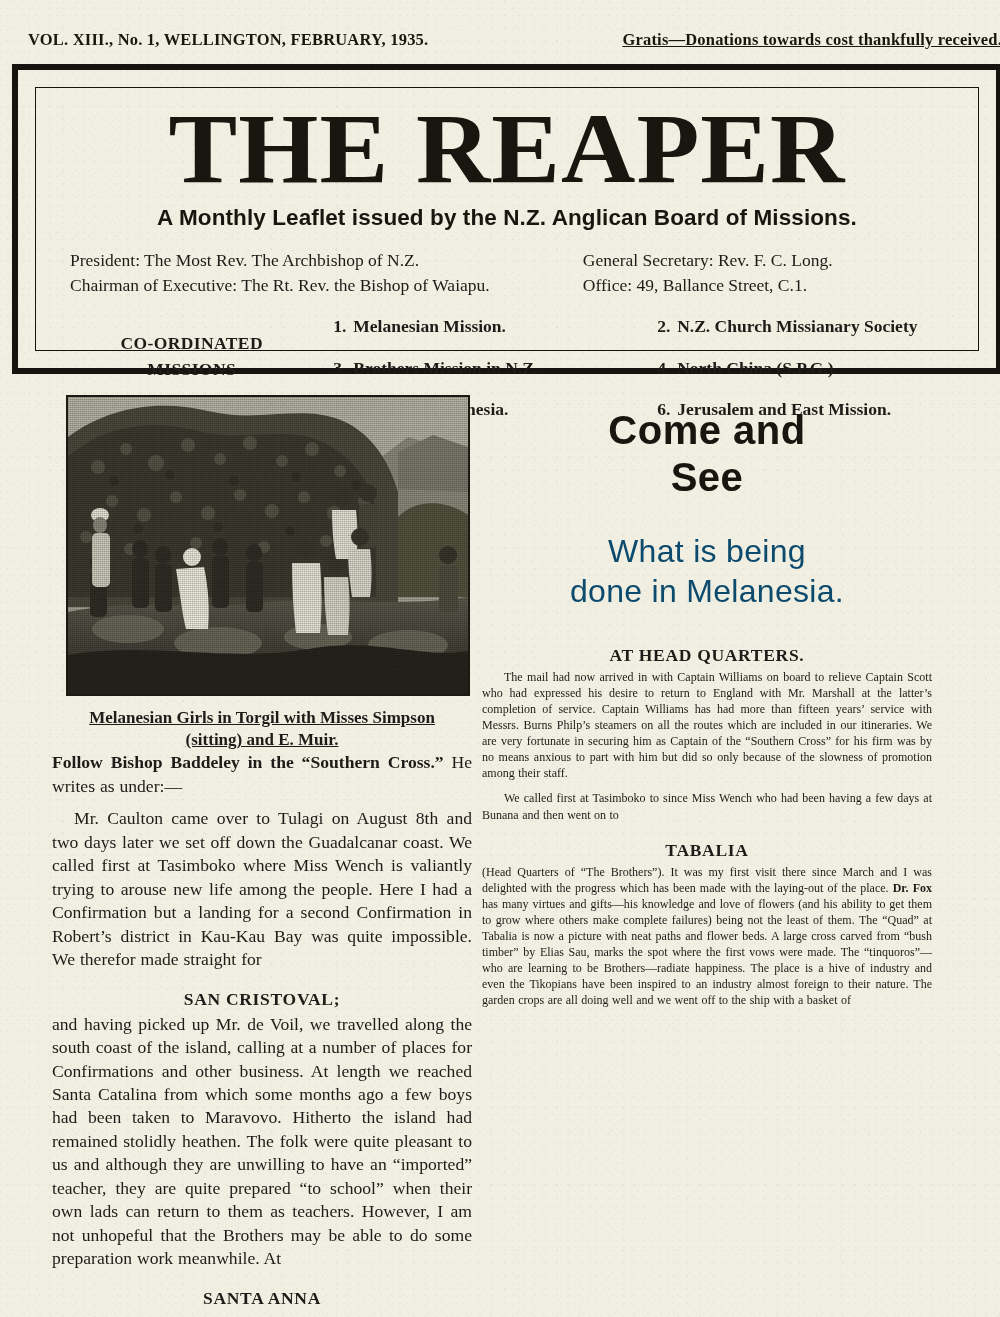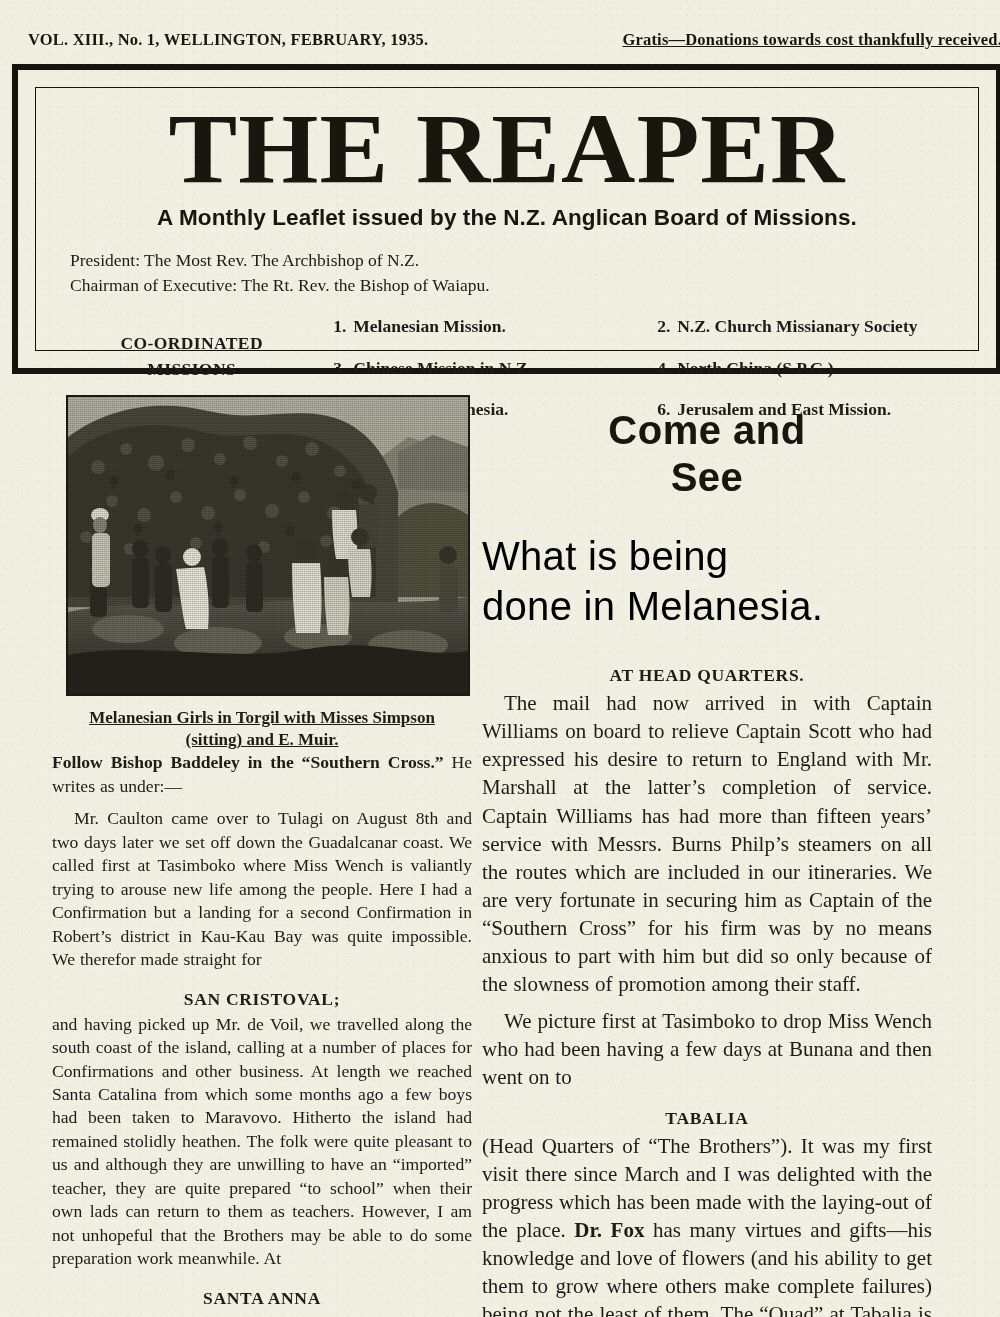--- a/index.html
+++ b/index.html
@@ -189,23 +189,24 @@
     font-size: 40px;
     line-height: 1.18;
     text-align: center;
     color: #17160f;
     margin: 12px 0 0;
     letter-spacing: .5px;
   }
   .headline-sub {
     font-family: "Liberation Sans", "DejaVu Sans", sans-serif;
     font-weight: normal;
-    font-size: 40px;
+    font-size: 32px;
     line-height: 1.25;
-    color: #000000;
+    text-align: center;
+    color: #0c4a6e;
     margin: 30px 0 0;
     letter-spacing: .3px;
   }
 
   .sechead {
     text-align: center;
     font-family: "Liberation Serif", "DejaVu Serif", serif;
     font-weight: bold;
     font-size: 17.5px;
     letter-spacing: .7px;
@@ -218,21 +219,21 @@
     text-align: justify;
     margin: 0 0 9px;
     -webkit-hyphens: none;
     hyphens: none;
     word-spacing: .5px;
   }
   .para.indent { text-indent: 22px; }
   .para.lead { text-indent: 0; }
   .para b { font-weight: bold; }
 
-  .col-right .para { font-size: 21px; }
+  .col-right .para { font-size: 12px; }
 </style>
 </head>
 <body>
 
 <div class="page">
 
   <div class="slugline">
     <div class="slug-left">VOL. XIII., No. 1, WELLINGTON, FEBRUARY, 1935.</div>
     <div class="slug-right">Gratis—Donations towards cost thankfully received.</div>
   </div>
@@ -240,32 +241,36 @@
   <div class="masthead">
     <div class="masthead-inner">
 
       <div class="reaper-title">THE REAPER</div>
       <div class="reaper-sub">A Monthly Leaflet issued by the N.Z. Anglican Board of  Missions.</div>
 
       <div class="officers">
         <div class="officers-left">
           <div class="off-line">President: The Most Rev. The Archbishop of N.Z.</div>
           <div class="off-line">Chairman of Executive: The Rt. Rev. the Bishop of Waiapu.</div>
+        </div>
+        <div class="officers-right">
+          <div class="off-line">General Secretary: Rev. F. C. Long.</div>
+          <div class="off-line">Office: 49, Ballance Street, C.1.</div>
         </div>
       </div>
 
       <div class="coord">
         <div class="coord-label">
           <div>CO-ORDINATED</div>
           <div>MISSIONS</div>
         </div>
         <div class="coord-list">
           <div class="coord-item"><span class="num">1.</span><span>Melanesian Mission.</span></div>
           <div class="coord-item"><span class="num">2.</span><span>N.Z. Church Missianary Society</span></div>
-          <div class="coord-item"><span class="num">3.</span><span>Chinese Mission in N.Z.</span></div>
+          <div class="coord-item"><span class="num">3.</span><span>Brothers Mission in N.Z.</span></div>
           <div class="coord-item"><span class="num">4.</span><span>North China (S.P.G.).</span></div>
           <div class="coord-item"><span class="num">5.</span><span>Diocese of Polynesia.</span></div>
           <div class="coord-item"><span class="num">6.</span><span>Jerusalem and East Mission.</span></div>
         </div>
       </div>
 
     </div>
   </div>
 
   <div class="body-area">
@@ -422,20 +427,20 @@
         <div>Come and</div>
         <div>See</div>
       </div>
       <div class="headline-sub">
         <div>What is being</div>
         <div>done in Melanesia.</div>
       </div>
 
       <div class="sechead" style="margin-top:34px">AT HEAD QUARTERS.</div>
       <p class="para indent">The mail had now arrived in with Captain Williams on board to relieve Captain Scott who had expressed his desire to return to England with Mr. Marshall at the latter’s completion of service.  Captain Williams has had more than fifteen years’ service with Messrs. Burns Philp’s steamers on all the routes which are included in our itineraries.  We are very fortunate in securing him as Captain of the “Southern Cross” for his firm was by no means anxious to part with him but did so only because of the slowness of promotion among their staff.</p>
-      <p class="para indent">We picture first at Tasimboko to drop Miss Wench who had been having a few days at Bunana and then went on to</p>
+      <p class="para indent">We called first at Tasimboko to since Miss Wench who had been having a few days at Bunana and then went on to</p>
 
       <div class="sechead">TABALIA</div>
       <p class="para"><span>(Head Quarters of “The Brothers”).  It was my first visit there since March and I was delighted with the progress which has been made with the laying-out of the place.  </span><b>Dr. Fox</b><span> has many virtues and gifts—his knowledge and love of flowers (and his ability to get them to grow where others make complete failures) being not the least of them.  The “Quad” at Tabalia is now a picture with neat paths and flower beds.  A large cross carved from “bush timber” by Elias Sau, marks the spot where the first vows were made.  The “tinquoros”—who are learning to be Brothers—radiate happiness.  The place is a hive of industry and even the Tikopians have been inspired to an industry almost foreign to their nature.  The garden crops are all doing well and we went off to the ship with a basket of</span></p>
     </div>
 
   </div>
 </div>
 
 </body></html>

